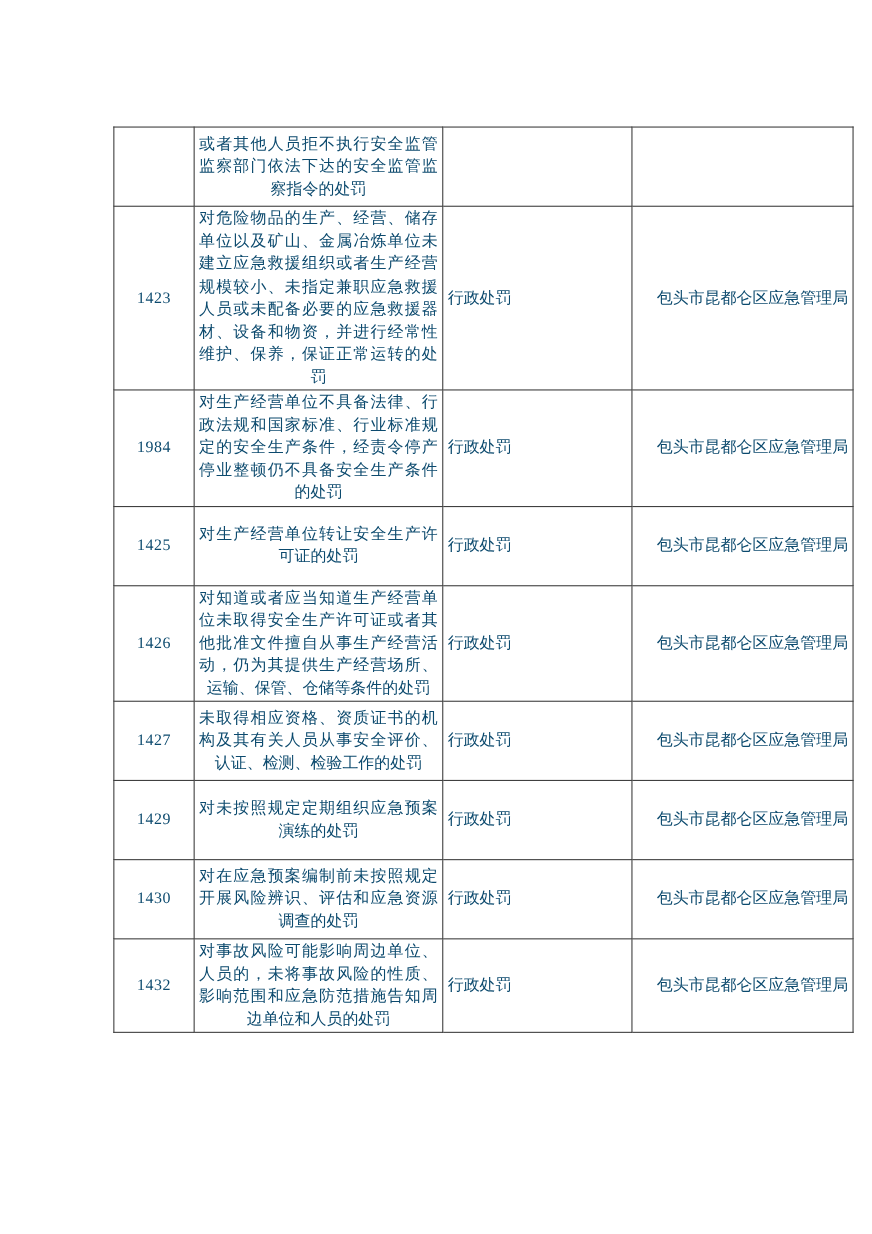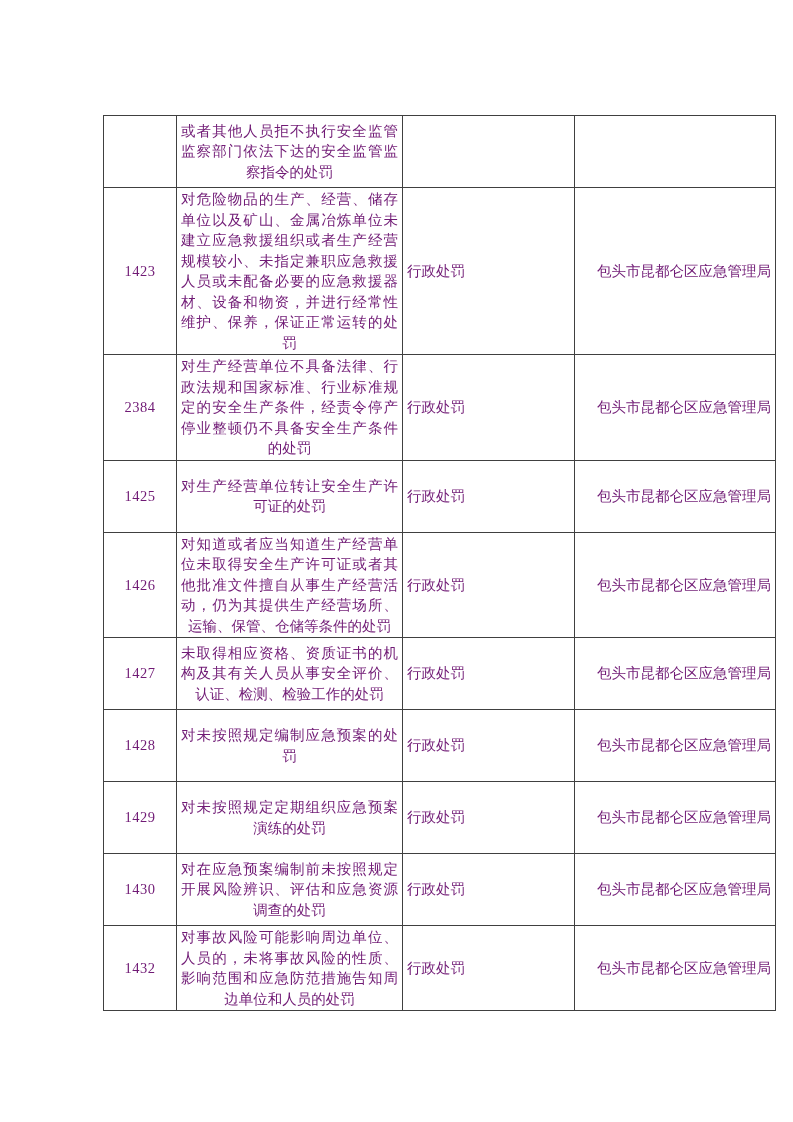--- a/index.html
+++ b/index.html
@@ -16,21 +16,21 @@
   }
   .sheet {
     position: absolute;
     left: 103px;
     top: 115px;
   }
   table.penalty {
     border-collapse: collapse;
     table-layout: fixed;
     width: 672px;
-    color: #701a75;
+    color: #0c4a6e;
   }
   table.penalty td {
     border: 1px solid #404040;
     font-size: 14.5px;
     line-height: 20.5px;
     vertical-align: middle;
     padding: 1px 4px;
     word-break: break-all;
   }
   table.penalty tr { height: 72px; }
@@ -74,46 +74,40 @@
           <td class="penalty_type"></td>
           <td class="authority"></td>
         </tr>
         <tr>
           <td class="code">1423</td>
           <td class="matter">对危险物品的生产、经营、储存单位以及矿山、金属冶炼单位未建立应急救援组织或者生产经营规模较小、未指定兼职应急救援人员或未配备必要的应急救援器材、设备和物资，并进行经常性维护、保养，保证正常运转的处罚</td>
           <td class="penalty_type">行政处罚</td>
           <td class="authority">包头市昆都仑区应急管理局</td>
         </tr>
         <tr>
-          <td class="code">2384</td>
+          <td class="code">1984</td>
           <td class="matter">对生产经营单位不具备法律、行政法规和国家标准、行业标准规定的安全生产条件，经责令停产停业整顿仍不具备安全生产条件的处罚</td>
           <td class="penalty_type">行政处罚</td>
           <td class="authority">包头市昆都仑区应急管理局</td>
         </tr>
         <tr>
           <td class="code">1425</td>
           <td class="matter">对生产经营单位转让安全生产许可证的处罚</td>
           <td class="penalty_type">行政处罚</td>
           <td class="authority">包头市昆都仑区应急管理局</td>
         </tr>
         <tr>
           <td class="code">1426</td>
           <td class="matter">对知道或者应当知道生产经营单位未取得安全生产许可证或者其他批准文件擅自从事生产经营活动，仍为其提供生产经营场所、运输、保管、仓储等条件的处罚</td>
           <td class="penalty_type">行政处罚</td>
           <td class="authority">包头市昆都仑区应急管理局</td>
         </tr>
         <tr>
           <td class="code">1427</td>
           <td class="matter">未取得相应资格、资质证书的机构及其有关人员从事安全评价、认证、检测、检验工作的处罚</td>
-          <td class="penalty_type">行政处罚</td>
-          <td class="authority">包头市昆都仑区应急管理局</td>
-        </tr>
-        <tr>
-          <td class="code">1428</td>
-          <td class="matter">对未按照规定编制应急预案的处罚</td>
           <td class="penalty_type">行政处罚</td>
           <td class="authority">包头市昆都仑区应急管理局</td>
         </tr>
         <tr>
           <td class="code">1429</td>
           <td class="matter">对未按照规定定期组织应急预案演练的处罚</td>
           <td class="penalty_type">行政处罚</td>
           <td class="authority">包头市昆都仑区应急管理局</td>
         </tr>
         <tr>

